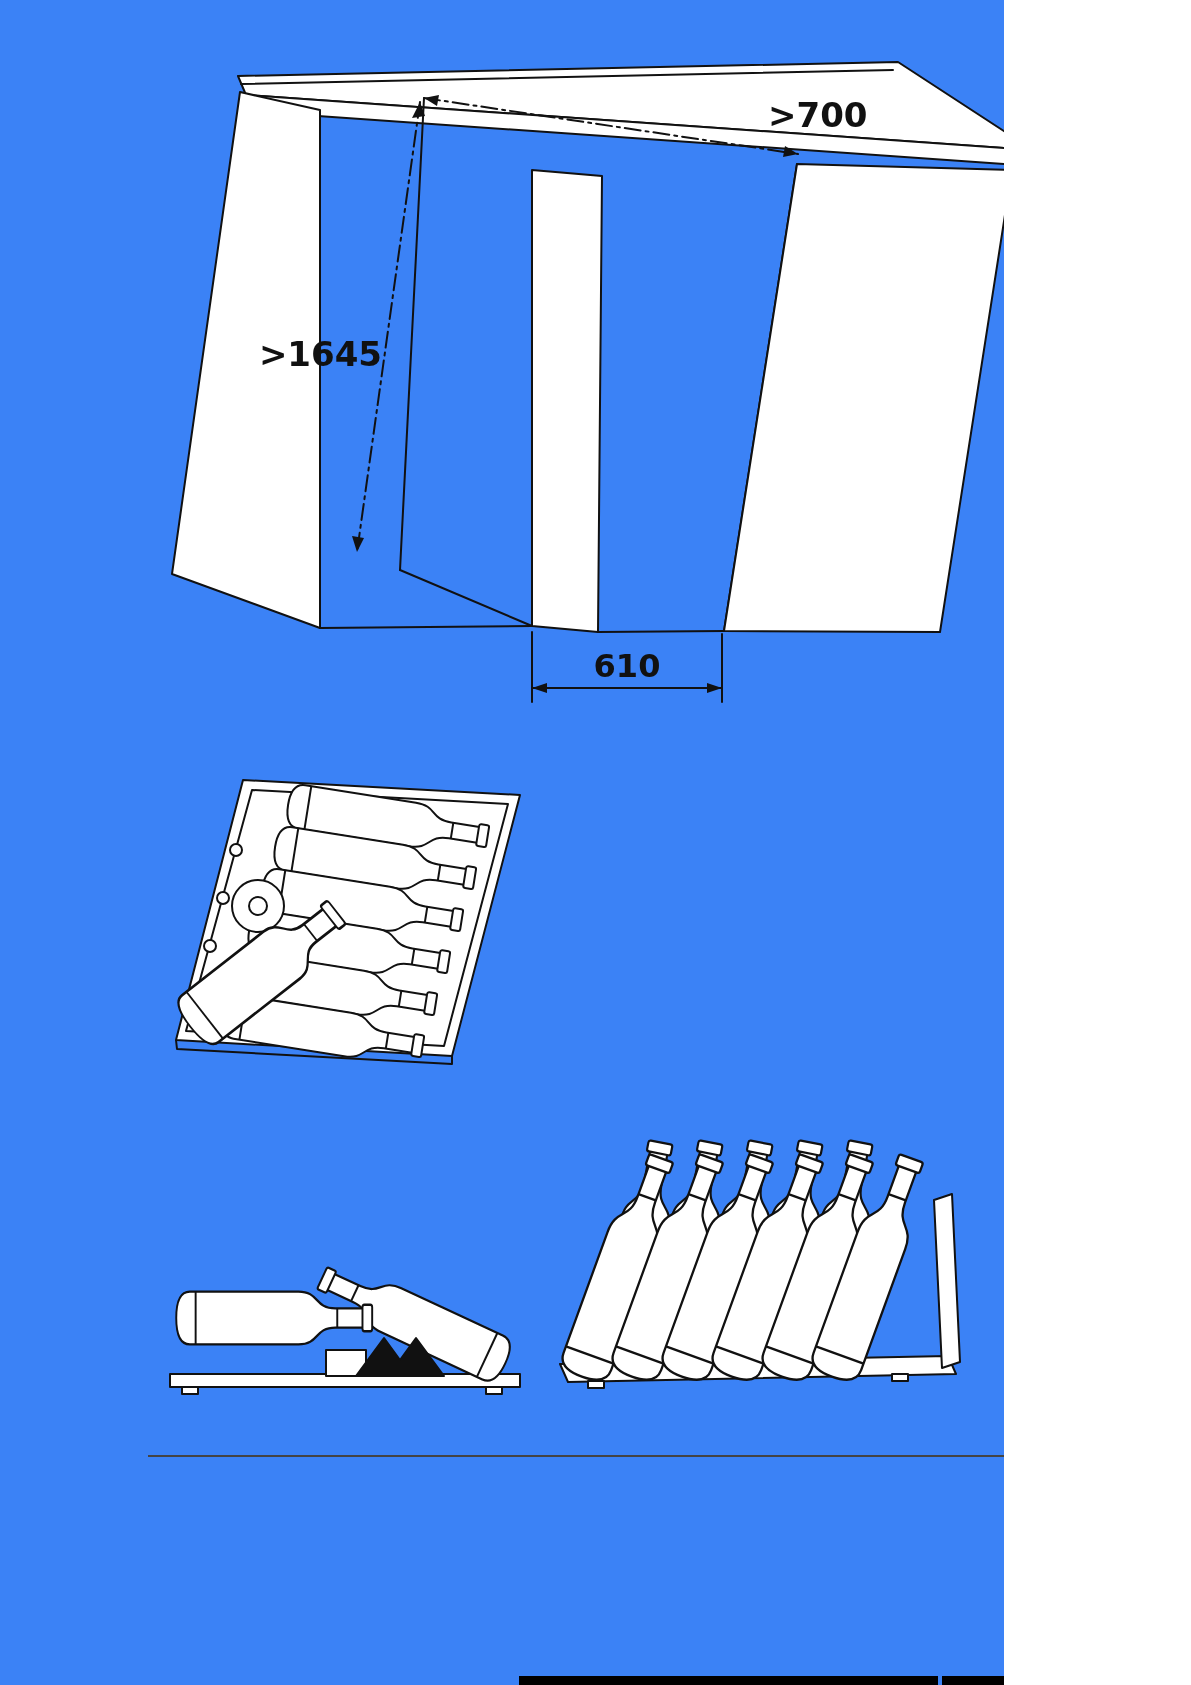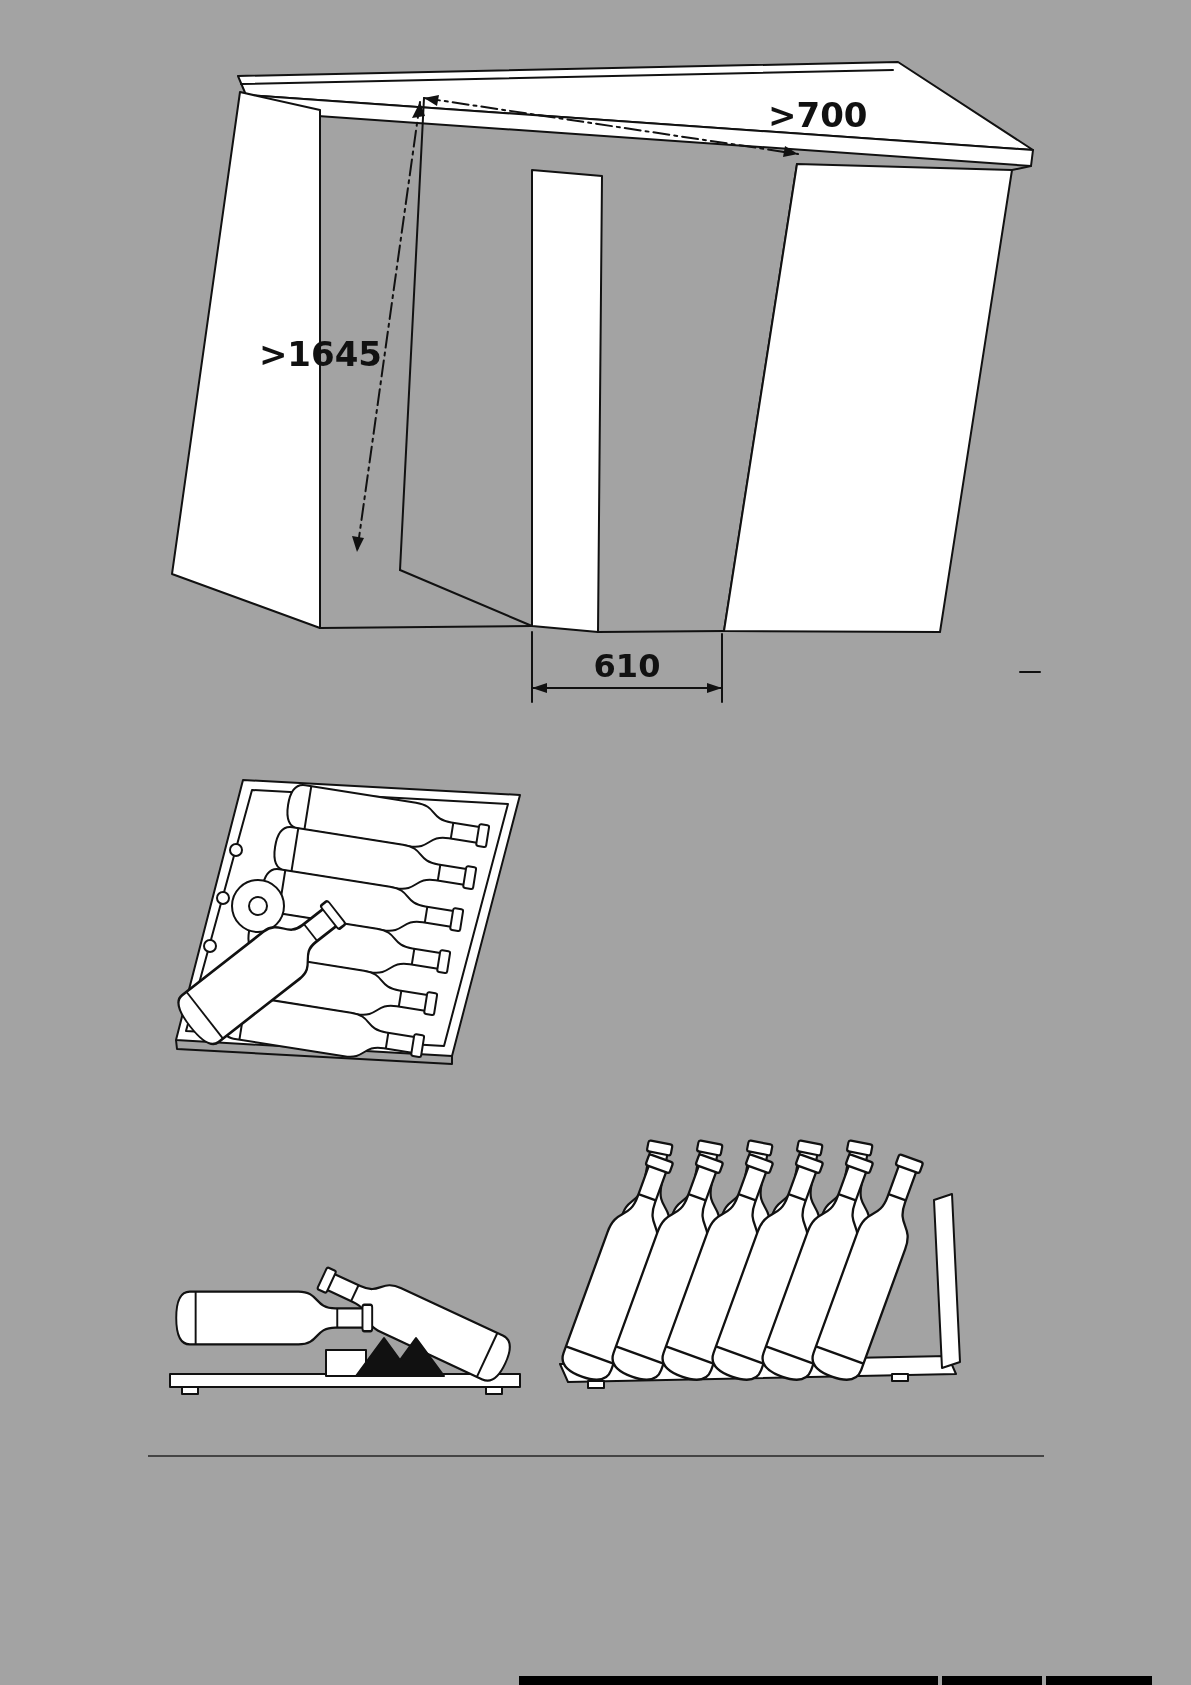--- a/index.html
+++ b/index.html
@@ -1,20 +1,20 @@
 <!DOCTYPE html>
 <html><head>
 <meta charset="utf-8">
 <style>
   html,body{margin:0;padding:0;background:#fff;}
   .page{
     position:relative;
-    width:1191px;
+    width:1004px;
     height:1685px;
-    background:#a3a3a3;
+    background:#3b82f6;
     overflow:hidden;
     font-family:"DejaVu Sans", sans-serif;
   }
   svg.art{position:absolute;left:0;top:0;}
   .dim-label{
     font-family:"DejaVu Sans", sans-serif;
     font-weight:bold;
     font-size:34px;
     fill:#111;
     stroke:none;

